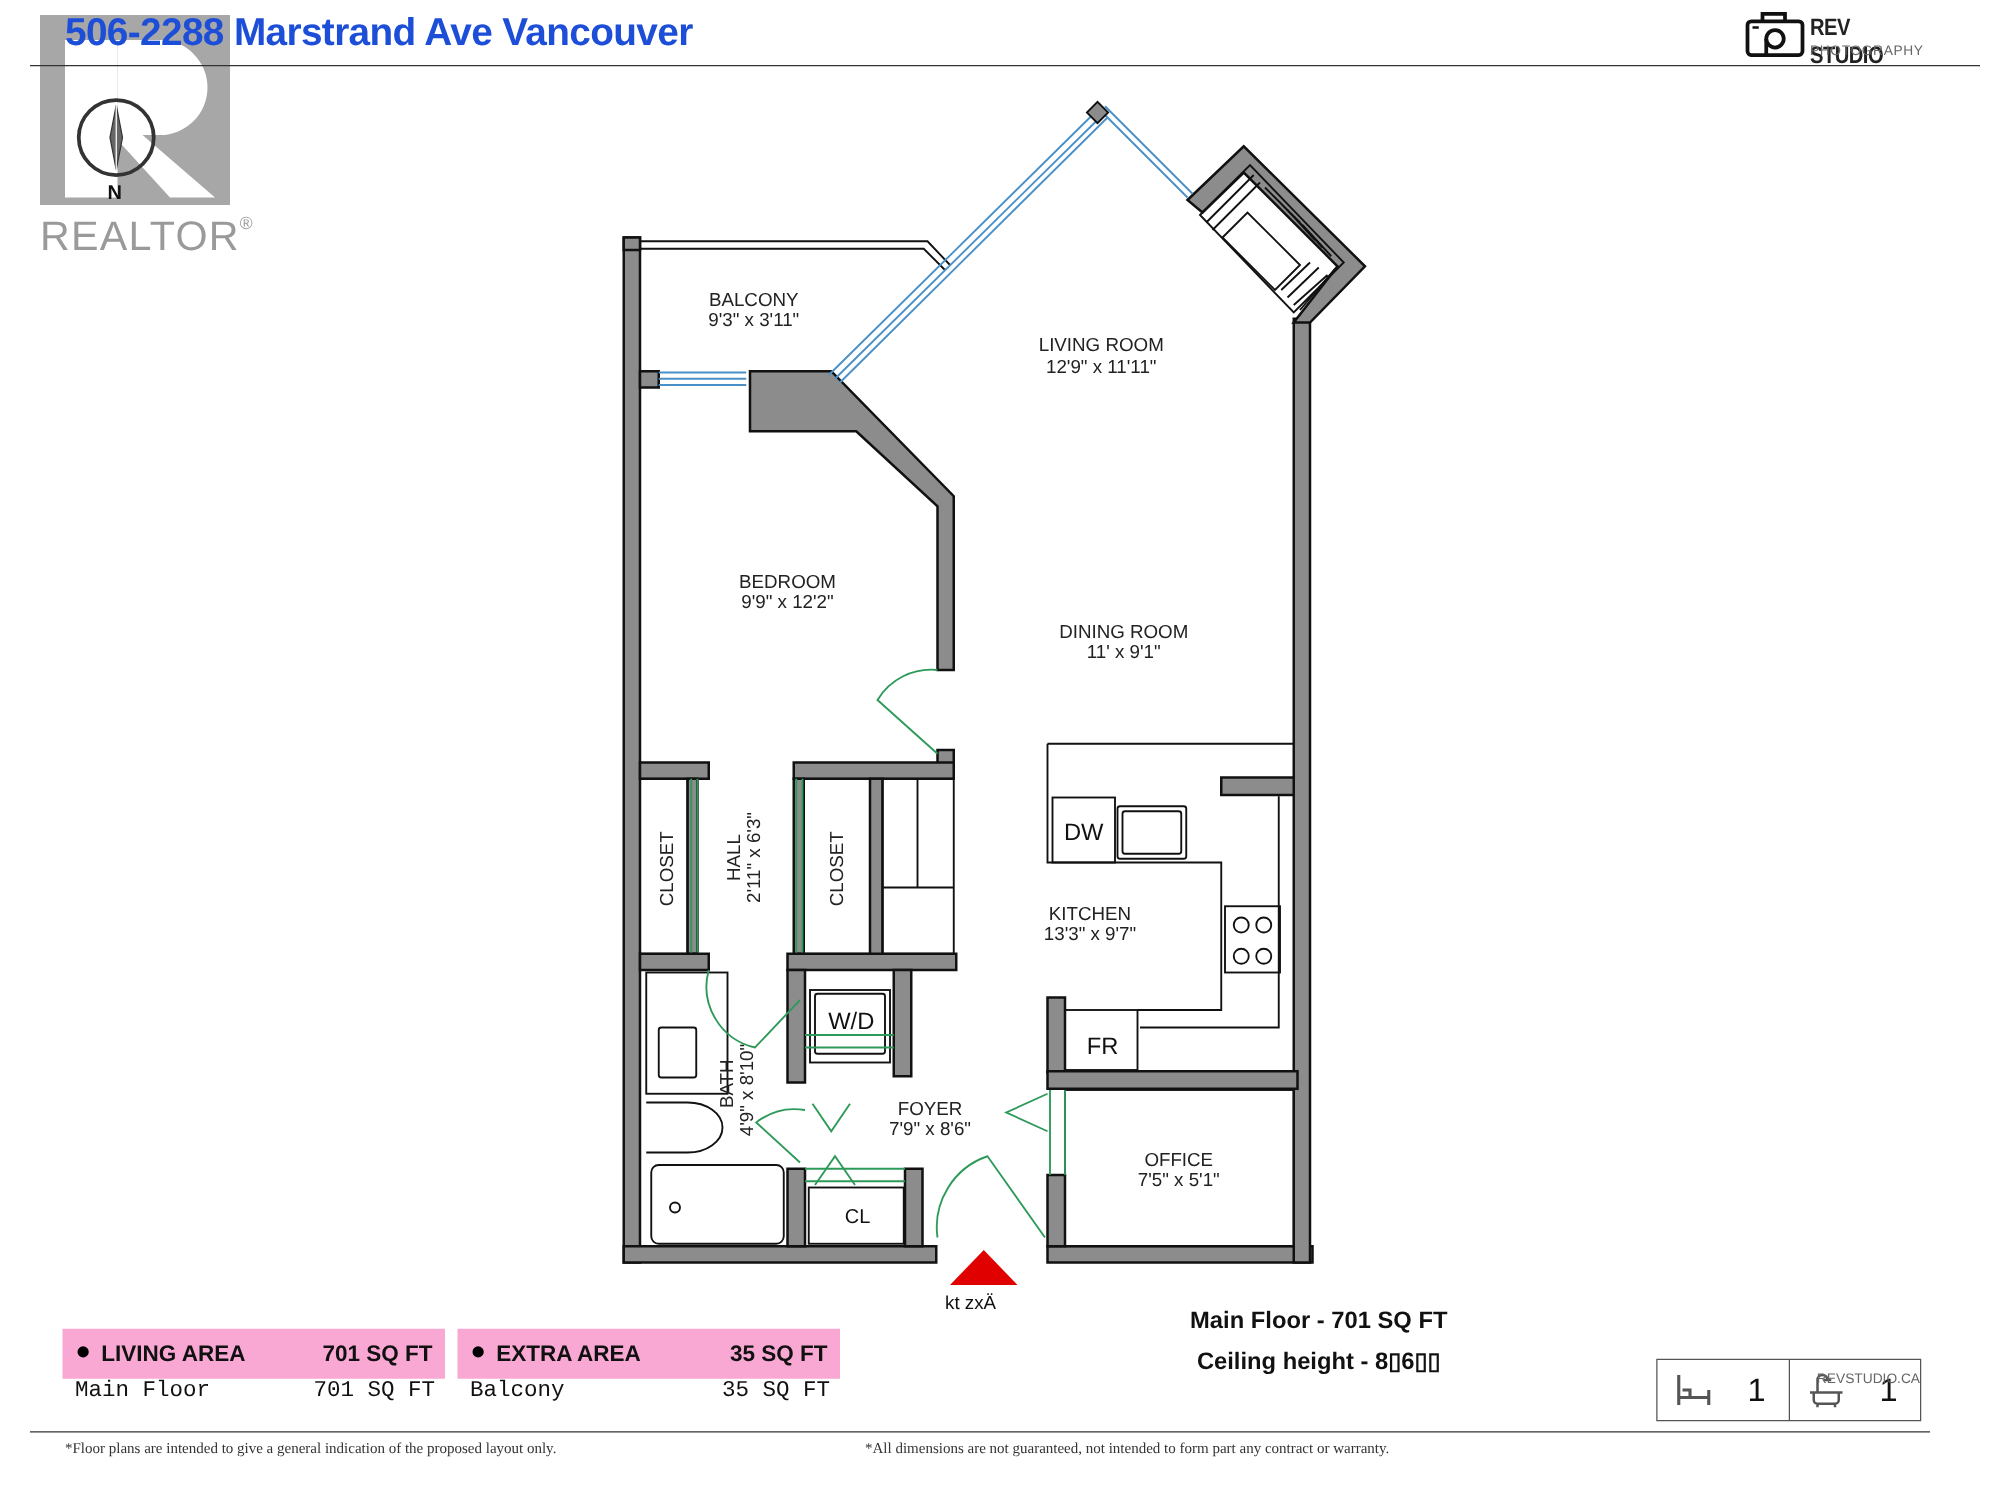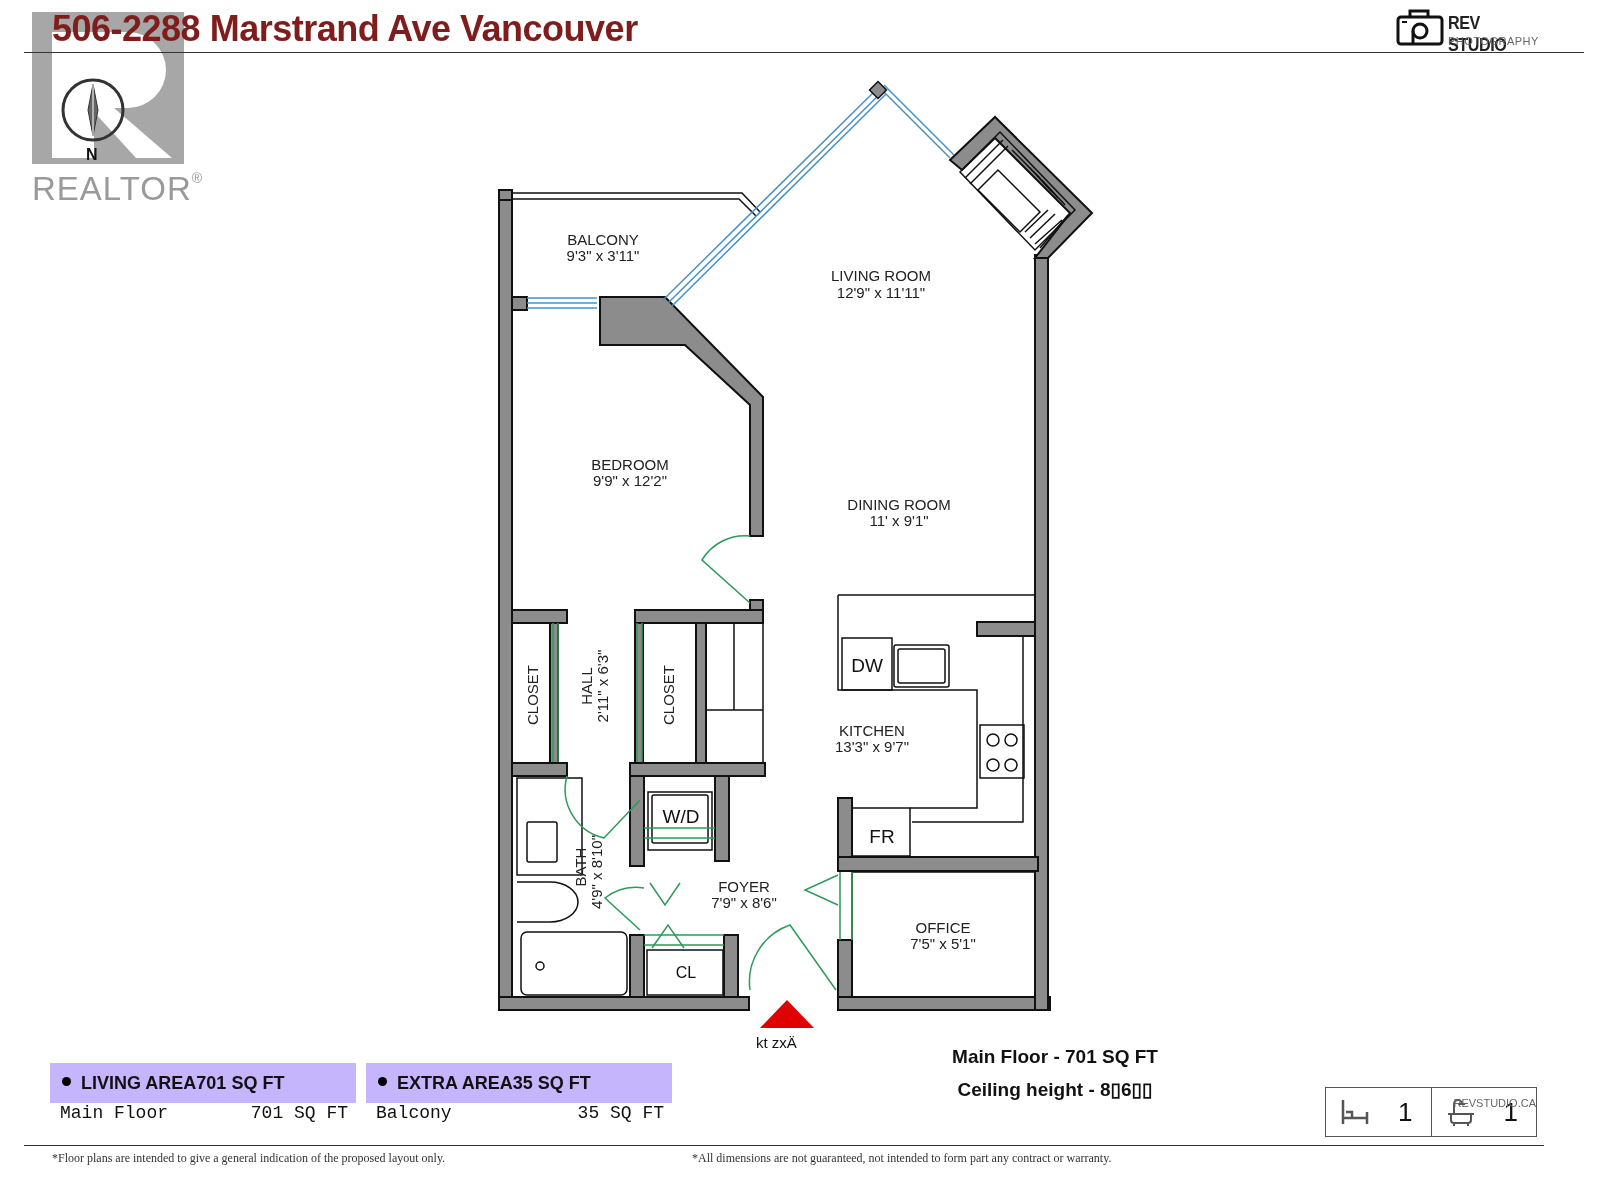--- a/index.html
+++ b/index.html
@@ -1,33 +1,33 @@
 <!DOCTYPE html>
 <html><head>
 <meta charset="utf-8">
 <style>
   html,body{margin:0;padding:0;background:#fff;}
   body{width:1600px;height:1200px;position:relative;overflow:hidden;font-family:"DejaVu Sans",sans-serif;color:#111;}
-  .title{position:absolute;left:52px;top:8px;font-family:"Liberation Sans",sans-serif;font-weight:bold;font-size:36px;letter-spacing:-0.5px;color:#7f1d1d;z-index:3;}
+  .title{position:absolute;left:52px;top:8px;font-family:"Liberation Sans",sans-serif;font-weight:bold;font-size:31px;letter-spacing:-0.5px;color:#1d4ed8;z-index:3;}
   .title-rule{position:absolute;left:24px;top:52px;width:1560px;height:1px;background:#333;z-index:2;}
   .realtor{position:absolute;left:32px;top:12px;width:154px;height:192px;z-index:1;}
   .realtor .block{position:absolute;left:0;top:0;width:152px;height:152px;background:#a7a7a7;}
   .realtor .word{position:absolute;left:0;top:158px;font-family:"Liberation Sans",sans-serif;font-size:33px;color:#9a9a9a;letter-spacing:1px;}
   .realtor .reg{font-size:14px;vertical-align:top;}
   .compass{position:absolute;left:58px;top:76px;width:70px;height:90px;z-index:4;}
   .compass .n{position:absolute;left:28px;top:70px;font-weight:bold;font-size:16px;font-family:"Liberation Sans",sans-serif;}
   .brand{position:absolute;left:1396px;top:8px;width:150px;height:40px;}
   .brand .name{position:absolute;left:52px;top:4px;font-family:"Liberation Sans",sans-serif;font-weight:bold;font-size:19px;color:#222;letter-spacing:-0.5px;transform:scaleX(0.85);transform-origin:left;}
   .brand .sub{position:absolute;left:52px;top:27px;font-family:Liberation Sans, sans-serif;font-size:11px;color:#666;letter-spacing:0.5px;}
   .plan{position:absolute;left:0;top:0;}
   .room-label{font-family:"Liberation Sans",sans-serif;font-size:15px;fill:#222;text-anchor:middle;}
   .fix-label{font-family:"Liberation Sans",sans-serif;font-size:19px;fill:#111;text-anchor:middle;}
   .summary{position:absolute;left:50px;top:1063px;display:flex;gap:10px;}
   .area-card{width:306px;}
-  .area-head{display:flex;justify-content:flex-start;align-items:center;background:#c4b5fd;height:40px;padding:0 10px 0 12px;font-family:"Liberation Sans",sans-serif;font-weight:bold;font-size:18px;}
+  .area-head{display:flex;justify-content:space-between;align-items:center;background:#f9a8d4;height:40px;padding:0 10px 0 12px;font-family:"Liberation Sans",sans-serif;font-weight:bold;font-size:18px;}
   .area-head .bullet{display:inline-block;width:9px;height:9px;border-radius:50%;background:#000;margin-right:10px;vertical-align:middle;position:relative;top:-2px;}
   .area-row{display:flex;justify-content:space-between;height:40px;align-items:flex-start;padding:0 8px 0 10px;font-family:Liberation Mono, monospace;font-size:18px;}
   .floor-summary{position:absolute;left:900px;top:1040px;width:310px;text-align:center;font-family:"Liberation Sans",sans-serif;font-weight:bold;font-size:19px;line-height:33px;}
   .counts{position:absolute;left:1325px;top:1087px;width:210px;height:48px;border:1px solid #555;display:flex;}
   .counts .cell{flex:1;display:flex;align-items:center;justify-content:space-between;padding:0 18px 0 14px;font-family:"Liberation Sans",sans-serif;font-size:26px;}
   .counts .cell + .cell{border-left:1px solid #555;}
   .bottom-rule{position:absolute;left:24px;top:1145px;width:1520px;height:1px;background:#333;}
   .disclaimer{position:absolute;top:1151px;font-family:Liberation Serif, serif;font-size:12px;color:#333;}
   .site{position:absolute;right:64px;top:1097px;font-family:"Liberation Sans",sans-serif;font-size:11px;color:#666;padding-left:42px;}
   .entry{position:absolute;left:756px;top:1034px;font-family:"Liberation Sans",sans-serif;font-size:15px;}

